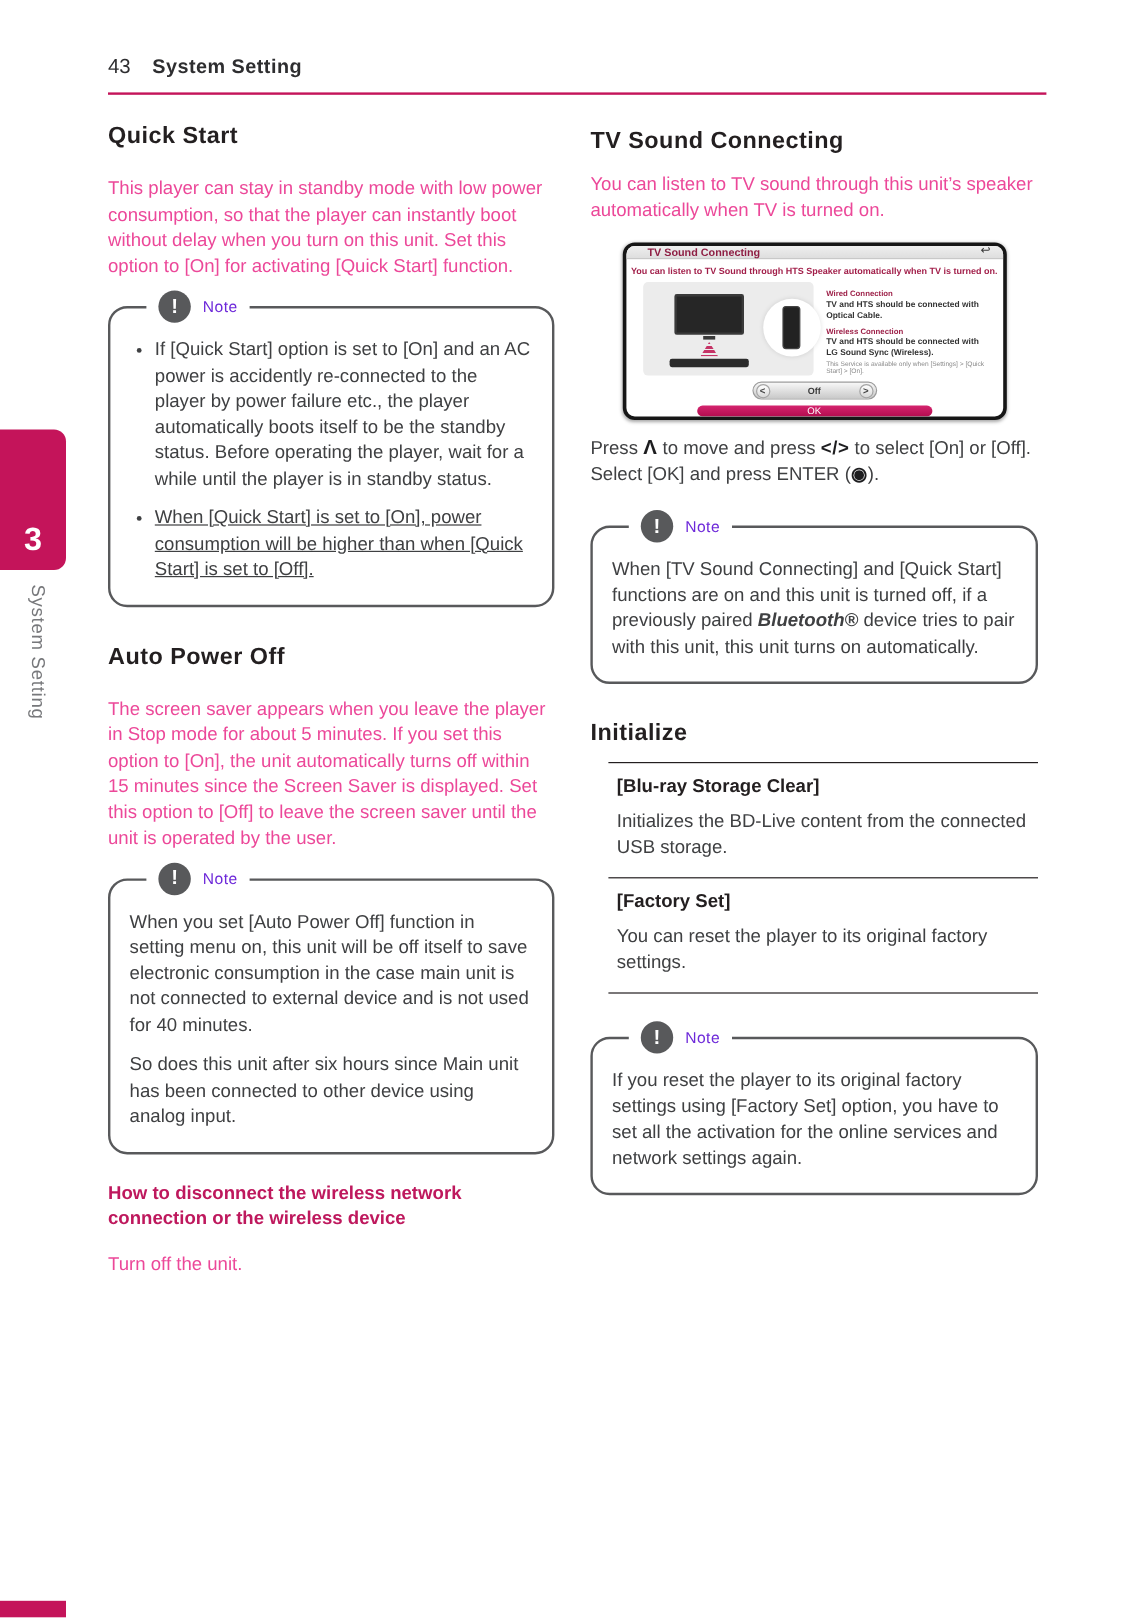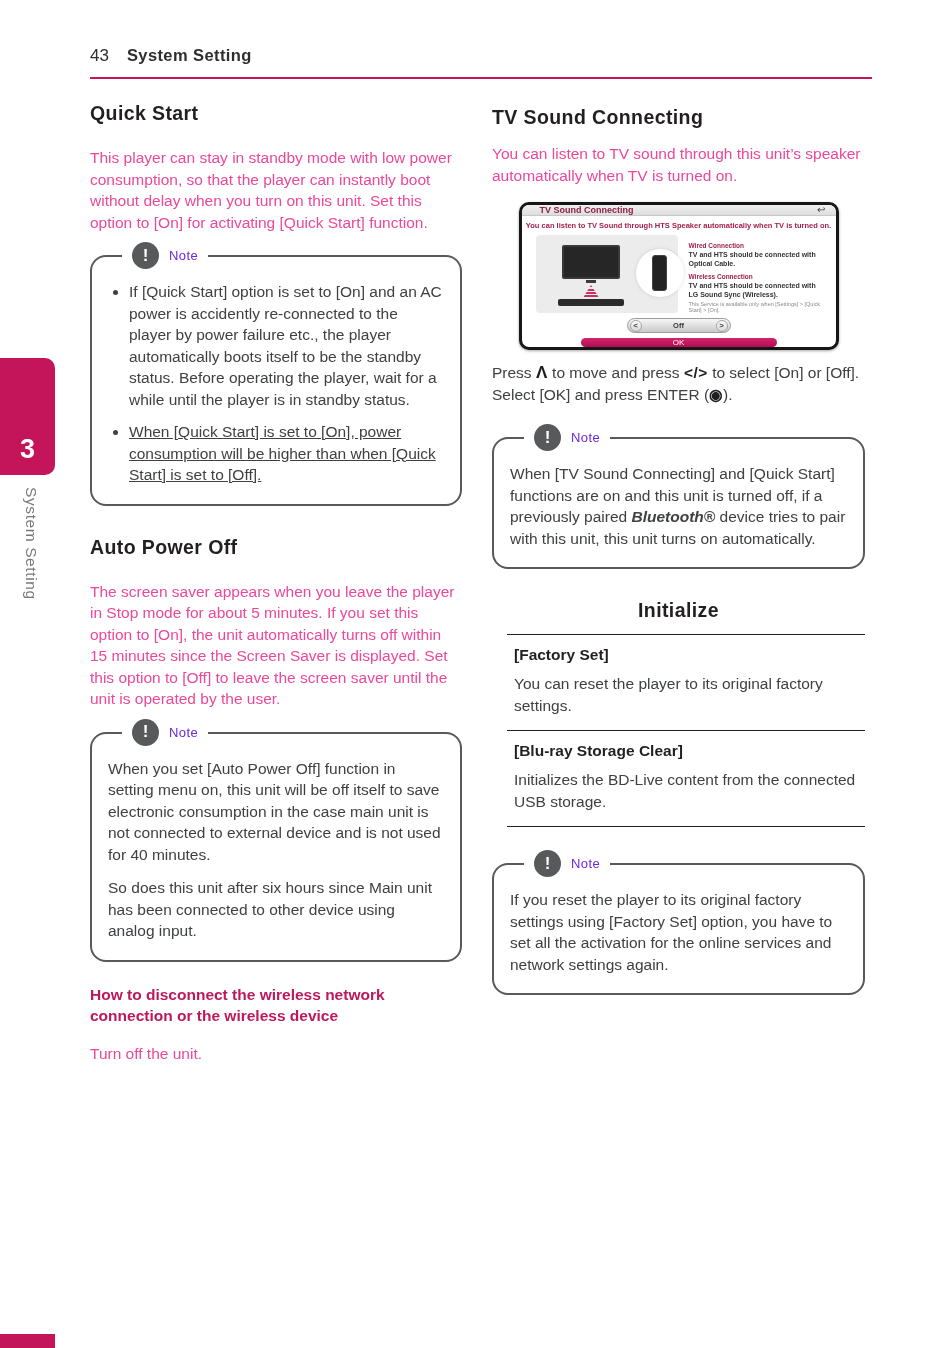--- a/index.html
+++ b/index.html
@@ -229,30 +229,30 @@
   <p class="press"><span>Press </span><span class="key" style="font-size:17px;">Λ</span><span> to move and press </span><span class="key">&lt;/&gt;</span><span> to select [On] or [Off]. Select [OK] and press ENTER (</span><span class="key">◉</span><span>).</span></p>
 
   <div class="note" style="margin-top:32px;">
     <div class="note-tab">
       <span class="note-icon">!</span>
       <span class="note-word">Note</span>
     </div>
     <p><span>When [TV Sound Connecting] and [Quick Start] functions are on and this unit is turned off, if a previously paired </span><span class="brand-bt">Bluetooth®</span><span> device tries to pair with this unit, this unit turns on automatically.</span></p>
   </div>
 
-  <h2 class="sec" style="margin-top:30px; margin-bottom:0;text-align:center;">Initialize</h2>
+  <h2 class="sec" style="margin-top:30px; margin-bottom:0;">Initialize</h2>
   <div class="init-wrap">
+    <div class="init-item">
+      <div class="init-term">[Blu-ray Storage Clear]</div>
+      <div class="init-desc">Initializes the BD-Live content from the connected USB storage.</div>
+    </div>
     <div class="init-item">
       <div class="init-term">[Factory Set]</div>
       <div class="init-desc">You can reset the player to its original factory settings.</div>
     </div>
-    <div class="init-item">
-      <div class="init-term">[Blu-ray Storage Clear]</div>
-      <div class="init-desc">Initializes the BD-Live content from the connected USB storage.</div>
-    </div>
   </div>
 
   <div class="note" style="margin-top:36px;">
     <div class="note-tab">
       <span class="note-icon">!</span>
       <span class="note-word">Note</span>
     </div>
     <p>If you reset the player to its original factory settings using [Factory Set] option, you have to set all the activation for the online services and network settings again.</p>
   </div>
 

